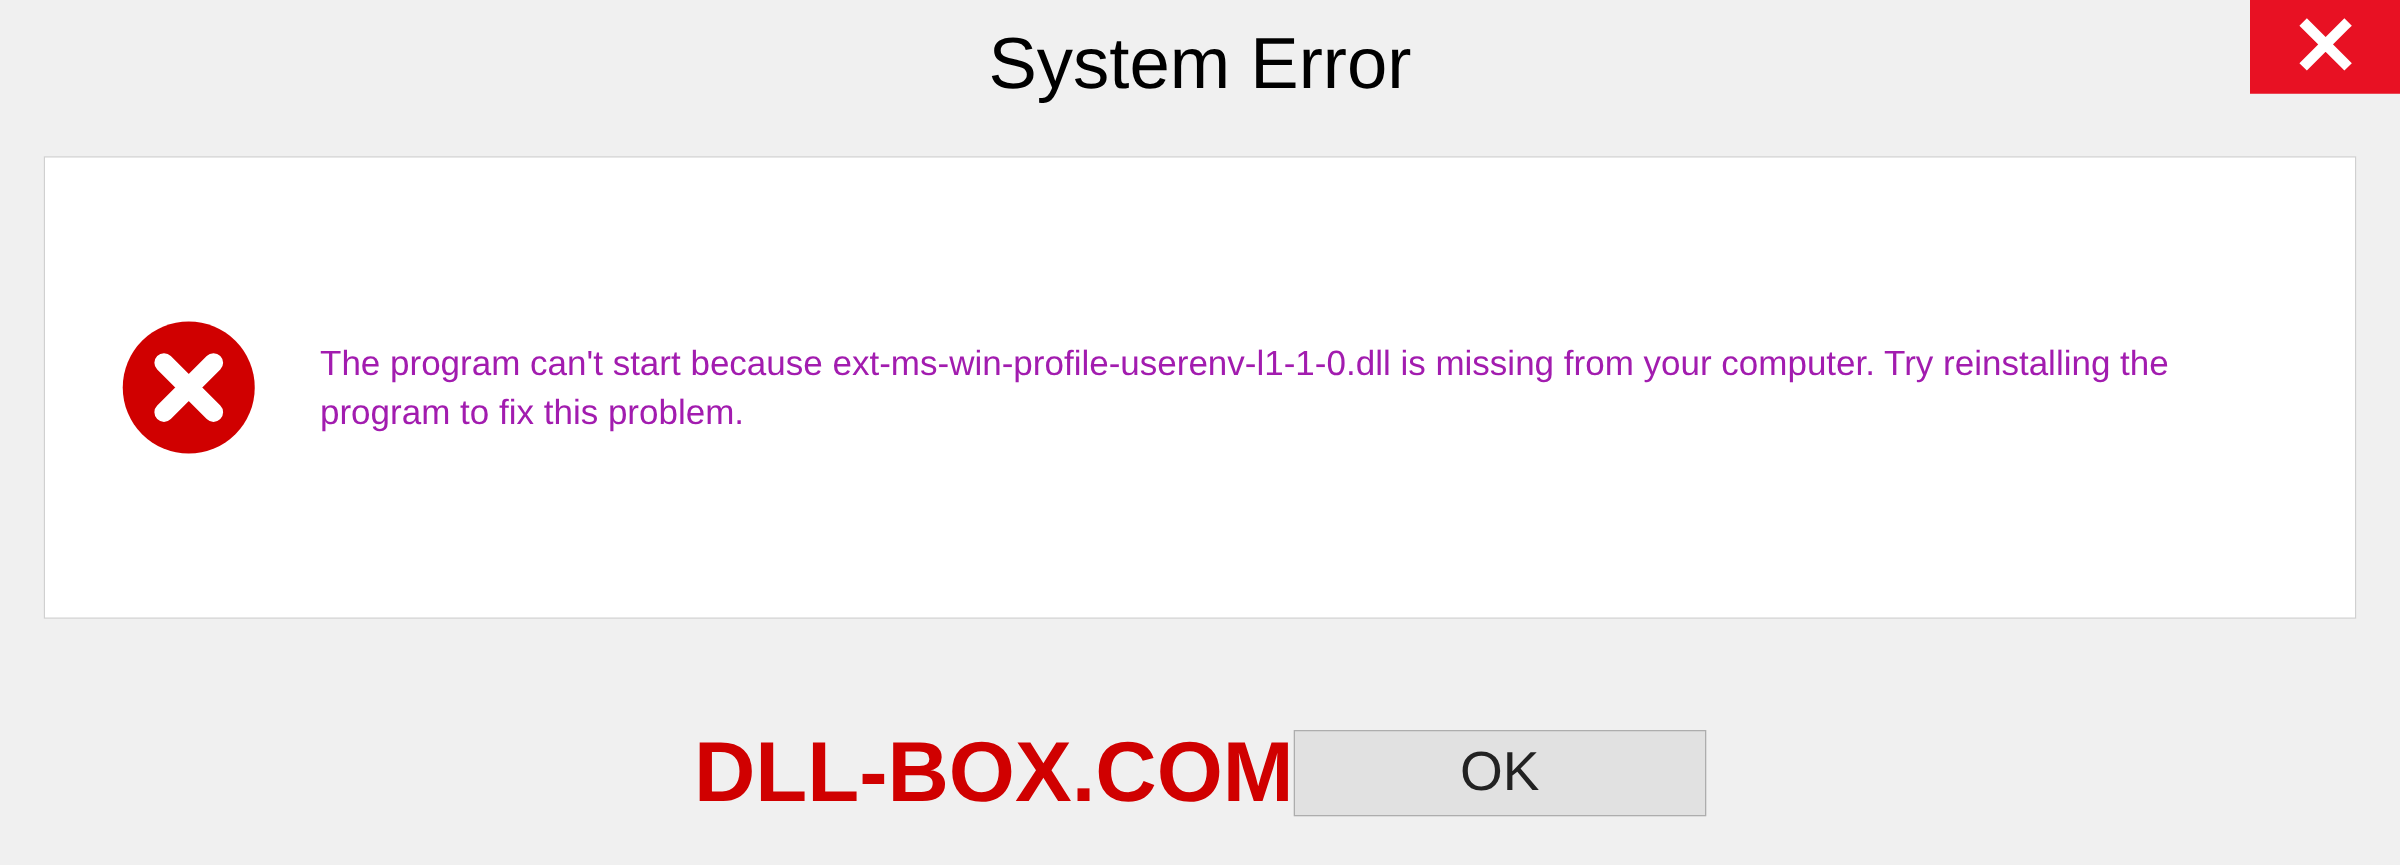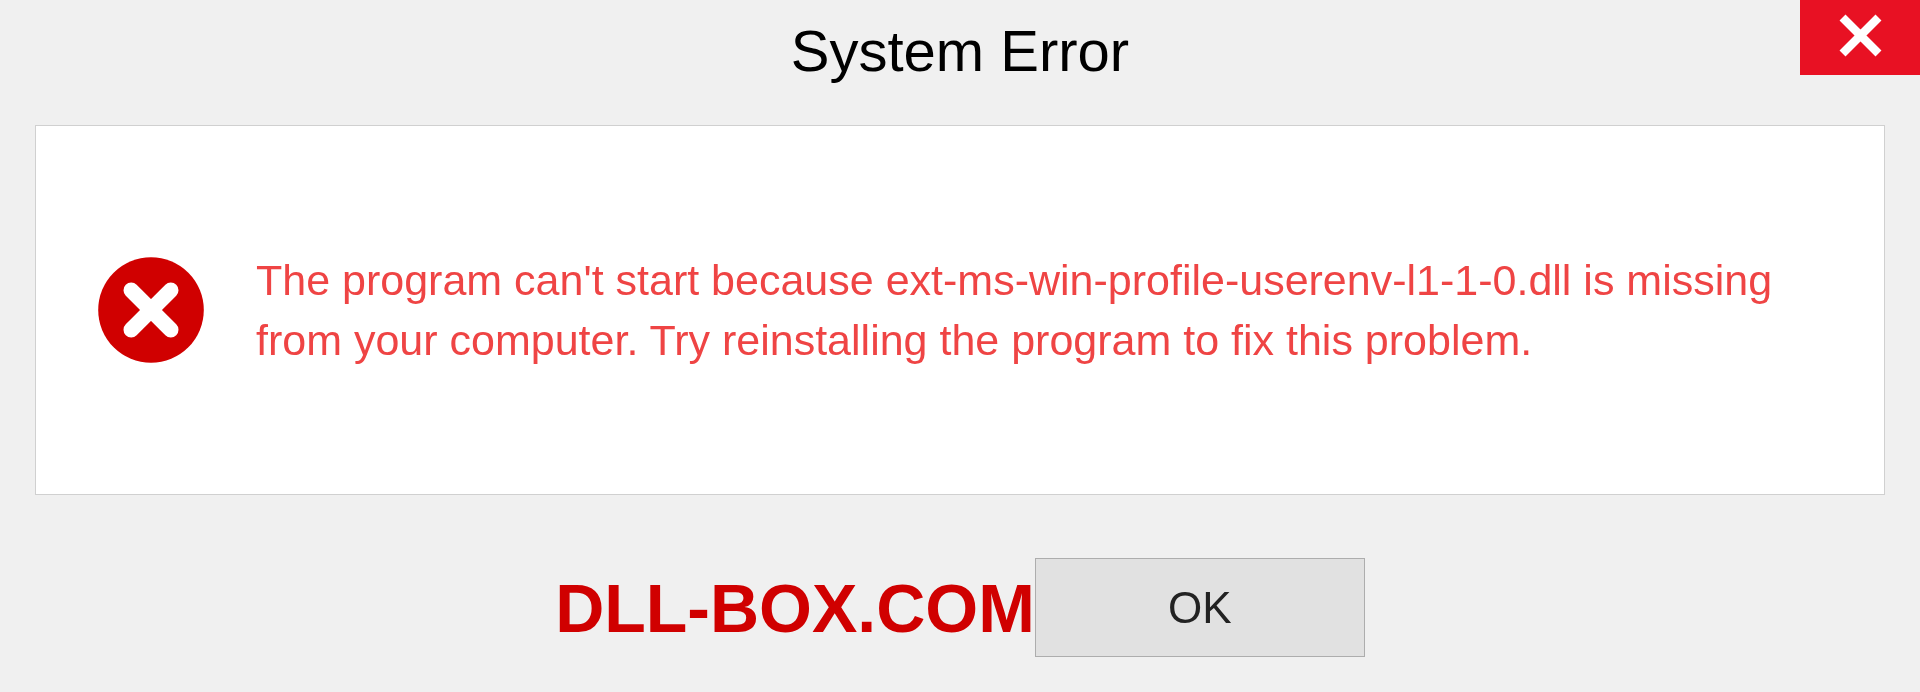--- a/index.html
+++ b/index.html
@@ -63,44 +63,44 @@
       margin-right: 50px;
       display: flex;
       align-items: center;
       justify-content: center;
     }
     .error-icon svg {
       width: 110px;
       height: 110px;
     }
     .error-message {
-      font-size: 43px;
+      font-size: 28px;
       line-height: 1.4;
-      color: #ef4444;
+      color: #a21caf;
       flex: 1;
     }
     .footer {
       position: absolute;
       bottom: 35px;
       left: 35px;
       right: 35px;
       display: flex;
       align-items: center;
       justify-content: center;
     }
     .watermark {
       font-size: 68px;
       font-weight: 800;
       color: #d00000;
       font-family: Arial, sans-serif;
       letter-spacing: 0px;
     }
     .ok-btn {
       width: 330px;
-      height: 99px;
+      height: 69px;
       background: #e1e1e1;
       border: 1px solid #adadad;
       font-size: 44px;
       color: #222;
       display: flex;
       align-items: center;
       justify-content: center;
       cursor: pointer;
       font-family: "Segoe UI", Tahoma, sans-serif;
     }

